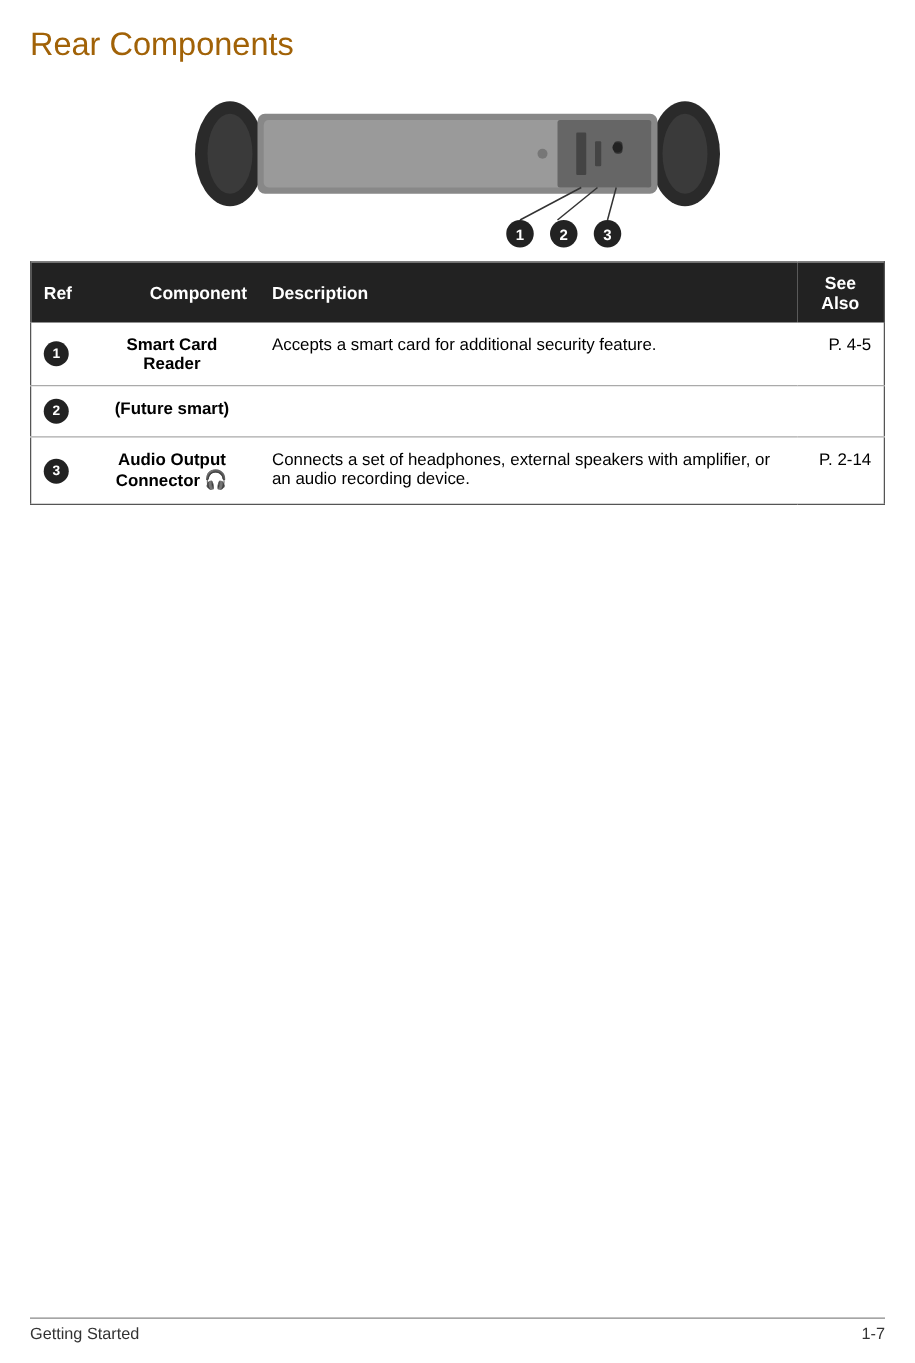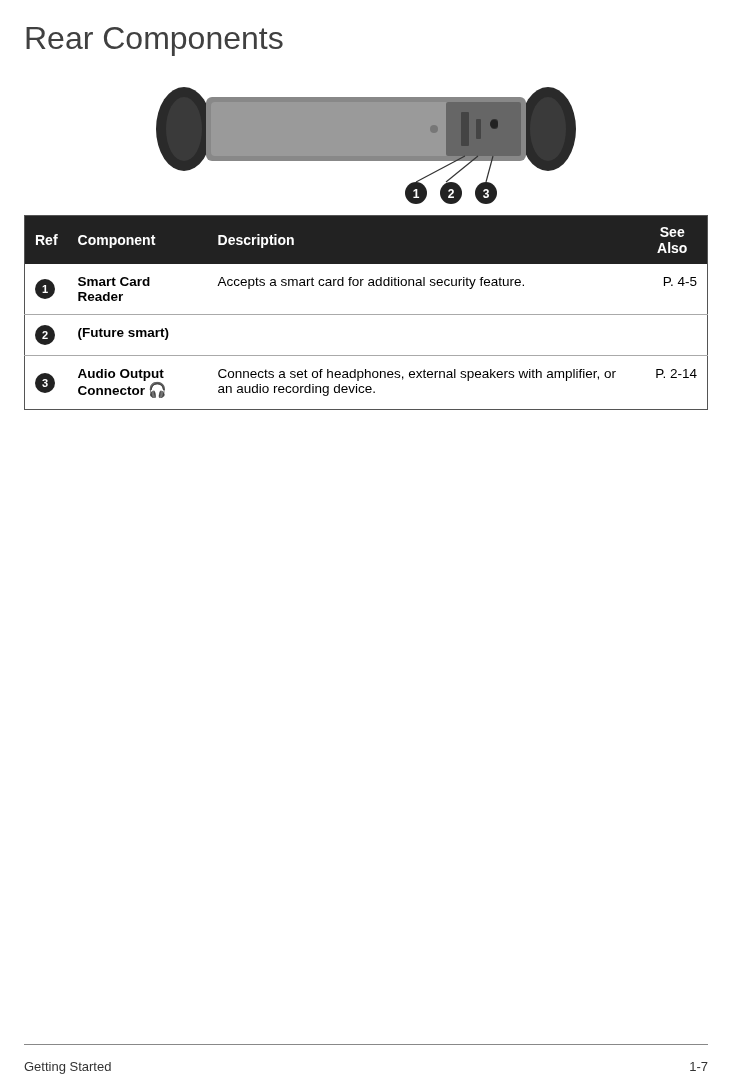--- a/index.html
+++ b/index.html
@@ -13,43 +13,43 @@
       min-height: 1090px;
       background: #ffffff;
       font-family: Arial, Helvetica, sans-serif;
       font-size: 14px;
       color: #000000;
       padding: 20px 24px;
       position: relative;
     }
 
     .page-title {
-      font-size: 32px;
+      font-size: 26px;
       font-weight: normal;
       margin-bottom: 20px;
-      color: #404040;
+      color: #a16207;
     }
 
     
     .component-table {
       width: 100%;
       border-collapse: collapse;
       border: 1.5px solid #555;
     }
 
     .component-table thead tr {
       background: #222;
       color: #fff;
     }
 
     .component-table thead th {
       padding: 8px 10px;
       font-size: 14px;
       font-weight: bold;
-      text-align: left;
+      text-align: right;
     }
 
     .component-table thead th.center {
       text-align: left;
     }
 
     .component-table thead th.right {
       text-align: center;
     }
 
@@ -68,20 +68,21 @@
     }
 
     .component-table td.ref-cell {
       width: 36px;
       vertical-align: middle;
     }
 
     .component-table td.component-cell {
       width: 140px;
       font-weight: bold;
+      text-align: center;
     }
 
     .component-table td.description-cell {
       width: auto;
     }
 
     .component-table td.see-also-cell {
       width: 70px;
       text-align: right;
     }
@@ -101,21 +102,21 @@
 
     .footer {
       position: absolute;
       bottom: 16px;
       left: 24px;
       right: 24px;
       display: flex;
       justify-content: space-between;
       align-items: center;
       border-top: 1px solid #888;
-      padding-top: 14px;
+      padding-top: 4px;
       font-size: 13px;
       color: #333;
     }
 
     
     .rear-device-container {
       display: flex;
       justify-content: center;
       margin-bottom: 8px;
     }

